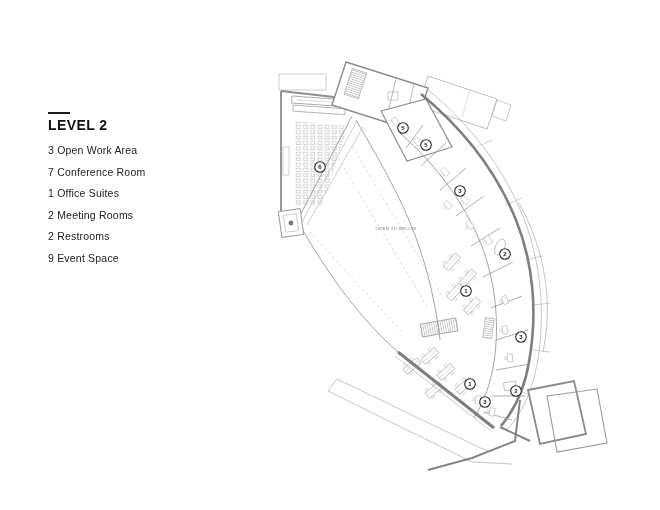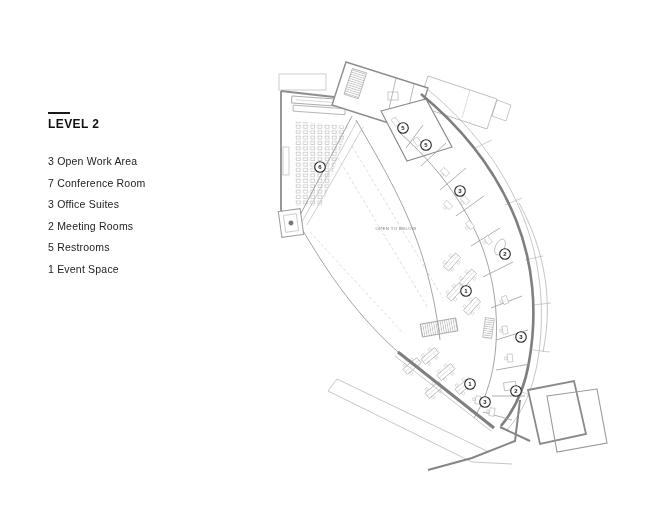--- a/index.html
+++ b/index.html
@@ -3,41 +3,41 @@
 <meta charset="utf-8">
 <style>
   html,body{margin:0;padding:0;}
   body{
     width:660px;height:510px;position:relative;background:#ffffff;
     font-family:"Liberation Sans",sans-serif;overflow:hidden;
   }
   .plan-svg{position:absolute;left:0;top:0;width:660px;height:510px;}
   .legend{position:absolute;left:48px;top:112px;width:150px;}
   .legend-overline{width:22px;height:2px;background:#1a1a1a;margin-bottom:3px;}
-  .legend-title{font-size:12px;font-weight:bold;color:#111;letter-spacing:.4px;margin-bottom:24px;}
+  .legend-title{font-size:14px;font-weight:bold;color:#111;letter-spacing:.4px;margin-bottom:11px;}
   .legend-list{list-style:none;margin:0;padding:0;}
   .legend-list li{font-size:10.5px;color:#222;margin-bottom:9.5px;letter-spacing:.2px;white-space:nowrap;}
   text{font-family:"Liberation Sans",sans-serif;}
   .otb{font-size:4.3px;fill:#777;letter-spacing:.4px;}
   .marker-circle{fill:#ffffff;stroke:#2a2a2a;stroke-width:1.1;}
   .marker-num{font-size:6px;font-weight:bold;fill:#1a1a1a;text-anchor:middle;}
 </style>
 </head>
 <body>
 
 <div class="legend">
   <div class="legend-overline"></div>
   <div class="legend-title">LEVEL 2</div>
   <ul class="legend-list">
     <li>3 Open Work Area</li>
     <li>7 Conference Room</li>
-    <li>3 Office Suites</li>
+    <li>1 Office Suites</li>
     <li>2 Meeting Rooms</li>
-    <li>5 Restrooms</li>
-    <li>1 Event Space</li>
+    <li>2 Restrooms</li>
+    <li>9 Event Space</li>
   </ul>
 </div>
 
 <svg class="plan-svg" viewBox="0 0 660 510">
   <defs>
     <pattern id="chairPat" width="7.2" height="5.4" patternUnits="userSpaceOnUse">
       <rect x="1" y="1" width="4.2" height="3.1" fill="none" stroke="#a9a9a9" stroke-width="0.5"></rect>
     </pattern>
     <pattern id="hatchV" width="2.2" height="6" patternUnits="userSpaceOnUse">
       <line x1="1" y1="0" x2="1" y2="6" stroke="#9a9a9a" stroke-width="0.6"></line>

